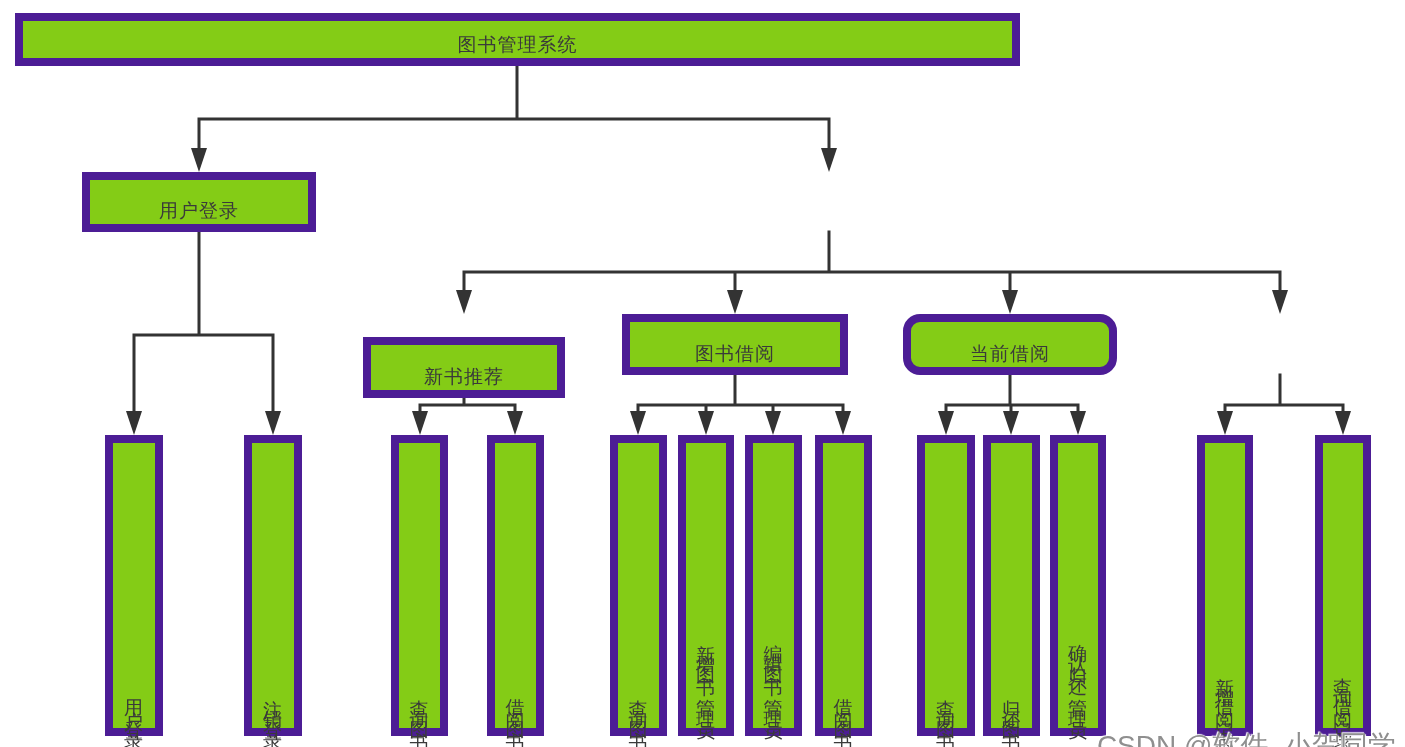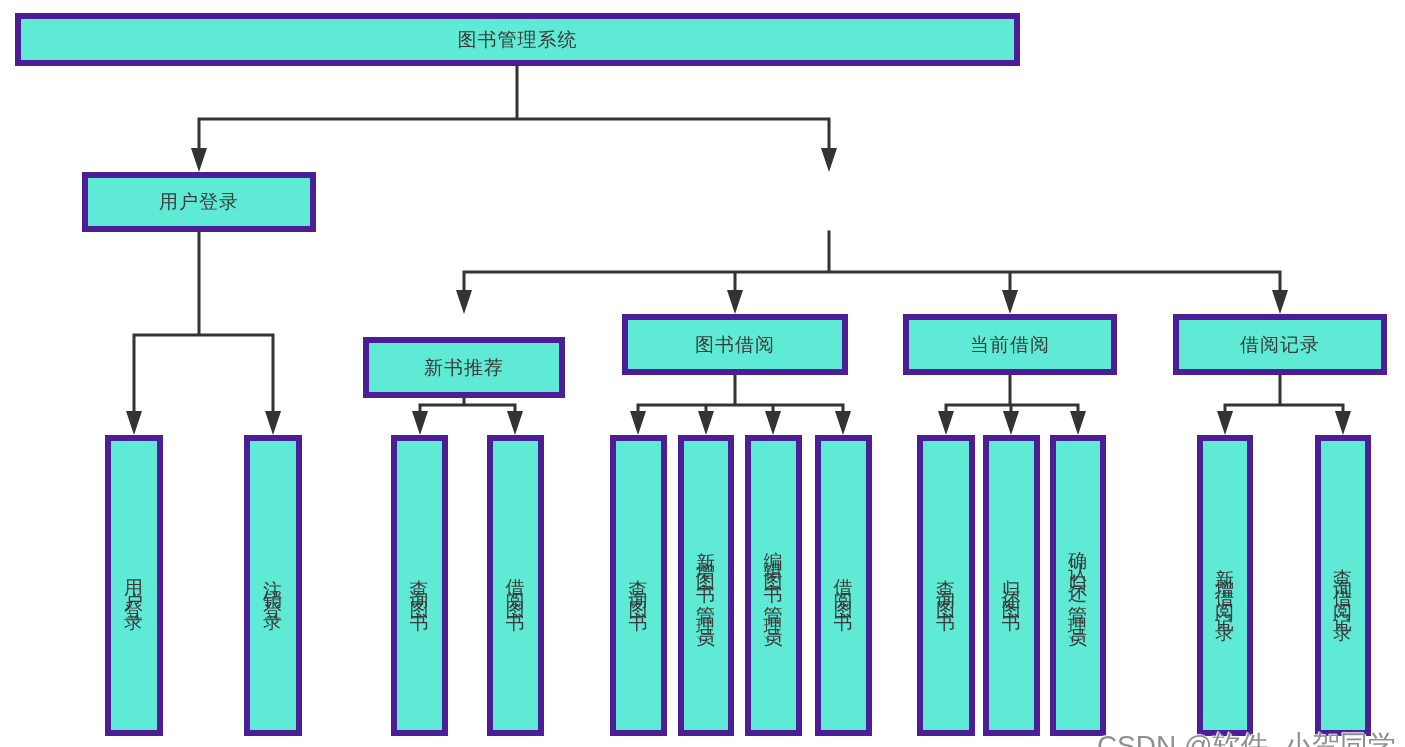--- a/index.html
+++ b/index.html
@@ -17,24 +17,24 @@
   }
   .connectors {
     position: absolute;
     left: 0;
     top: 0;
     z-index: 1;
   }
   .node {
     position: absolute;
     box-sizing: border-box;
-    background: #5eead4;
-    border: 6px solid #4c1d95;
+    background: #84cc16;
+    border: 8px solid #4c1d95;
     display: flex;
-    align-items: center;
+    align-items: flex-end;
     justify-content: center;
     z-index: 2;
   }
   .node .hlabel {
     font-size: 19px;
     letter-spacing: 1px;
     color: #3a3a3a;
     white-space: nowrap;
   }
   .node .vlabel {
@@ -127,25 +127,22 @@
   <div class="node" style="left:82px; top:172px; width:234px; height:60px;">
     <span class="hlabel">用户登录</span>
   </div>
 
   <div class="node" style="left:363px; top:314px; width:202px; height:61px;margin-top:23px;">
     <span class="hlabel">新书推荐</span>
   </div>
   <div class="node" style="left:622px; top:314px; width:226px; height:61px;">
     <span class="hlabel">图书借阅</span>
   </div>
-  <div class="node" style="left:903px; top:314px; width:214px; height:61px;">
+  <div class="node" style="left:903px; top:314px; width:214px; height:61px;border-radius:17px;">
     <span class="hlabel">当前借阅</span>
-  </div>
-  <div class="node" style="left:1173px; top:314px; width:214px; height:61px;">
-    <span class="hlabel">借阅记录</span>
   </div>
 
   <div class="node" style="left:105px; top:435px; width:58px; height:301px;">
     <span class="vlabel">用户登录</span>
   </div>
   <div class="node" style="left:244px; top:435px; width:58px; height:301px;">
     <span class="vlabel">注销登录</span>
   </div>
 
   <div class="node" style="left:391px; top:435px; width:57px; height:301px;">

